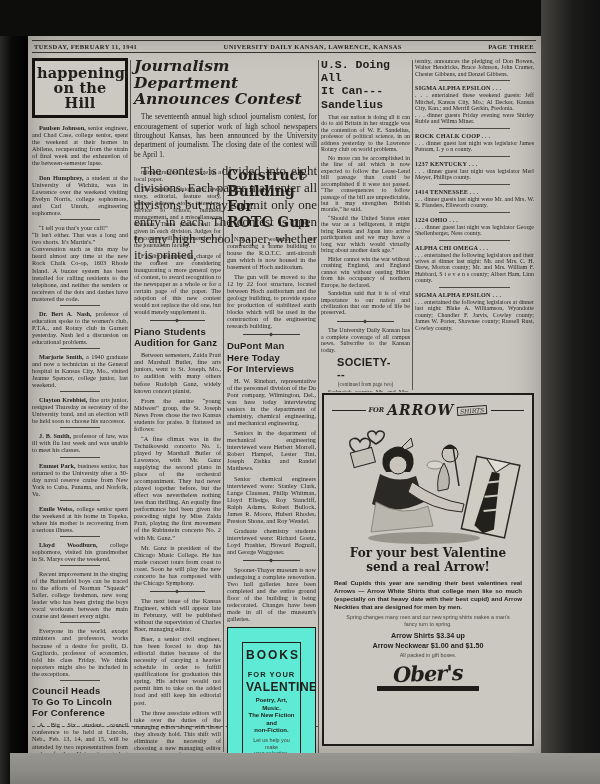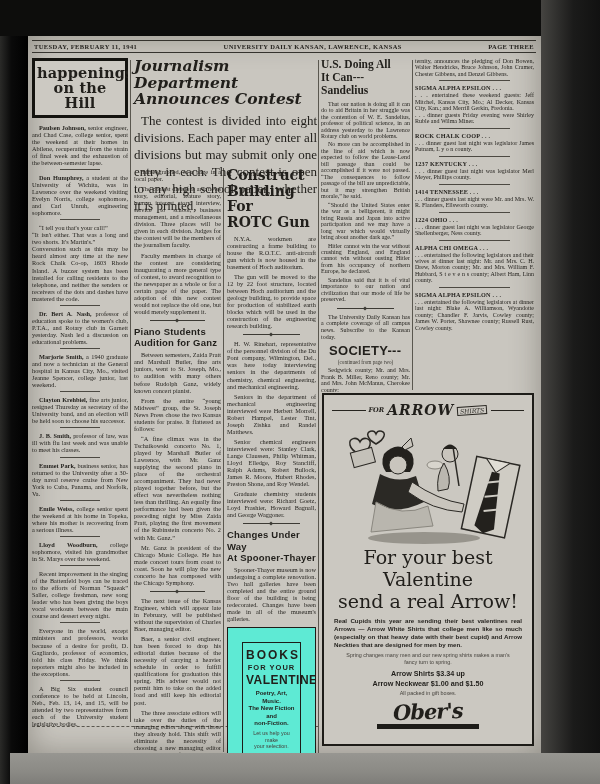--- a/index.html
+++ b/index.html
@@ -50,53 +50,53 @@
   .divider::after{content:"";position:absolute;left:50%;top:-2px;width:3px;height:3px;
     background:#3c3a34;transform:translateX(-50%) rotate(45deg);}
 
   .hap-box{border:3.5px solid #14130f;padding:4px 2px;margin:0 0 6px;background:#ccc9c2;}
   .hap-title{font-family:"DejaVu Serif",serif;font-weight:bold;font-size:14.5px;
     line-height:1.05;text-align:center;letter-spacing:.2px;}
   .h-ital{font-family:"DejaVu Serif",serif;font-style:italic;font-weight:bold;
     font-size:15.5px;line-height:1.08;margin:0 0 5px;}
   .h-rotc{font-family:"DejaVu Serif",serif;font-weight:bold;font-size:14px;
     line-height:1.12;margin:0 0 4px;}
-  .h-sand{font-family:Liberation Serif, serif;font-weight:bold;font-size:11.5px;
+  .h-sand{font-family:Liberation Mono, monospace;font-weight:bold;font-size:11.5px;
     line-height:1.15;margin:0 0 3px;}
   .h-sans{font-family:"Liberation Sans",sans-serif;font-weight:bold;font-size:9.5px;
     line-height:1.18;margin:4px 0 3px;letter-spacing:.2px;}
-  .h-soc{font-family:"Liberation Sans",sans-serif;font-weight:bold;font-size:13px;
-    margin:3px 8px 1px;letter-spacing:.3px;}
+  .h-soc{font-family:"Liberation Sans",sans-serif;font-weight:bold;font-size:11px;
+    margin:3px 16px 1px;letter-spacing:.3px;}
   .continued{font-size:5.2px;text-align:center;margin:0 0 2px;color:#3a3832;}
   .greek-title{font-weight:bold;font-size:6.2px;margin:3px 0 1px;letter-spacing:.2px;}
   .promo{font-size:6px;line-height:1.1;margin:2px 0;text-align:justify;text-indent:7px;}
 
   
   .book-ad{border:1.5px solid #1d1c18;padding:14px;margin-top:5px;background:#5eead4;}
   .book-ad-inner{border:1px solid #1d1c18;padding:5px 3px 3px;text-align:center;
     font-family:"Liberation Sans",sans-serif;}
   .ba-books{font-size:12px;font-weight:bold;letter-spacing:2px;}
-  .ba-foryour{font-size:7.5px;font-weight:bold;letter-spacing:1px;margin-top:1px;}
+  .ba-foryour{font-size:7.5px;font-weight:bold;letter-spacing:1px;margin-top:8px;}
   .ba-val{font-size:12px;font-weight:bold;letter-spacing:.5px;margin:1px 0 3px;}
   .ba-tag{font-size:6px;font-weight:bold;line-height:1.25;}
   .ba-help{font-size:5.4px;color:#45423c;line-height:1.25;margin:2px 0 3px;}
 
   
   .arrow-ad{position:absolute;left:294px;top:357px;width:212px;height:353px;
     border:2px solid #1d1c18;background:#cbc8c1;box-sizing:border-box;
     padding:5px 8px 4px;font-family:"Liberation Sans",sans-serif;}
   .banner{display:flex;align-items:center;gap:3px;margin:2px 0 0;}
   .b-line{flex:1;border-top:1.5px solid #26241f;}
   .b-for{font-family:"DejaVu Serif",serif;font-style:italic;font-weight:bold;font-size:6.5px;text-align:right;}
   .b-brand{font-family:"DejaVu Serif",serif;font-style:italic;font-weight:bold;
     font-size:14px;letter-spacing:1px;text-align:right;}
   .b-shirts{font-family:"DejaVu Serif",serif;font-style:italic;font-size:6px;
     border:1px solid #26241f;padding:0 2px;transform:rotate(-4deg);}
   .ill{display:block;margin:2px auto 0;}
-  .aa-head{font-family:"DejaVu Serif",serif;font-weight:normal;font-size:19px;
+  .aa-head{font-family:"DejaVu Serif",serif;font-weight:bold;font-size:12px;
     line-height:1.15;text-align:center;margin:1px 0 4px;}
   .aa-body{font-size:6.2px;font-weight:bold;line-height:1.3;text-align:justify;margin:0 2px 3px;}
   .aa-note{font-size:5.4px;color:#45423c;text-align:center;line-height:1.3;margin:0 8px 3px;}
   .aa-price{font-size:7.2px;font-weight:bold;text-align:center;line-height:1.35;}
   .aa-gift{font-size:5.4px;color:#45423c;text-align:center;margin:2px 0 3px;}
   .obers{text-align:center;}
   .obers-word{font-family:"DejaVu Serif",serif;font-style:italic;font-weight:bold;
     font-size:21px;letter-spacing:-1px;display:inline-block;transform:rotate(-2deg);}
   .obers-bar{width:102px;height:5px;background:#1d1c18;margin:0 auto;}
 </style>
@@ -160,31 +160,35 @@
 
         <p class="p prewrap"><b class="lead-name">Lloyd Woodburn,</b> <span>college sophomore, visited his grandmother in St. Marys over the weekend.</span></p>
         <div class="sep"></div>
 
         <p class="p prewrap"><b class="lead-name"></b> <span>Recent improvement in the singing of the Battenfeld boys can be traced to the efforts of Norman “Squeak” Saller, college freshman, new song leader who has been giving the boys vocal workouts between the main course and dessert every night.</span></p>
         <div class="sep"></div>
 
         <p class="p prewrap"><b class="lead-name"></b> <span>Everyone in the world, except ministers and professors, works because of a desire for profit, D. Gagliardo, professor of economics, told his class Friday. We think reporters might also be included in the exceptions.</span></p>
         <div class="sep"></div>
       </div>
+    <h3 class="h-sans prewrap">Council Heads
+To Go To Lincoln
+For Conference</h3>
     <div>
 
     <p class="p">A Big Six student council conference to be held at Lincoln, Neb., Feb. 13, 14, and 15, will be attended by two representatives from each of the University student legislative bodies.</p>
       </div>
   </div>
 
   <div class="journ">
     <h1 class="h-ital prewrap">Journalism Department
 Announces Contest</h1>
     <div>
 
+    <p class="p" style="font-size:7.2px;line-height:1.3;">The seventeenth annual high school journalism contest, for encouragement of superior work of high school newspapers throughout Kansas, has been announced by the University department of journalism. The closing date of the contest will be April 1.</p>
         <p class="p" style="font-size:13px;line-height:1.3;">The contest is divided into eight divisions. Each paper may enter all divisions but may submit only one entry in each. The contest is open to any high school paper, whether it is printed,</p>
       </div>
   </div>
 
   <div class="col col2">
     <div>
 
     <p class="p">mimeographed, or a page in a local paper.</p>
         <p class="p">The contest divisions are: news story, editorial, feature story, human interest story, interview, service to school, business management, and a miscellaneous division. Three places will be given in each division. Judges for the contest will be the members of the journalism faculty.</p>
         <p class="p">Faculty members in charge of the contest are considering inaugurating a more general type of contest, to award recognition to the newspaper as a whole or for a certain page of the paper. The adoption of this new contest would not replace the old one, but would merely supplement it.</p>
@@ -211,30 +215,31 @@
   <div class="col col3">
     <h2 class="h-rotc prewrap">Construct
 Building For
 ROTC Gun</h2>
     <div>
 
     <p class="p">N.Y.A. workmen are constructing a frame building to house the R.O.T.C. anti-aircraft gun which is now housed in the basement of Hoch auditorium.</p>
         <p class="p">The gun will be moved to the 12 by 22 foot structure, located between Hoch auditorium and the geology building, to provide space for production of stabilized earth blocks which will be used in the construction of the engineering research building.</p>
       </div>
     <div class="divider"></div>
+    <h3 class="h-sans prewrap">DuPont Man
+Here Today
+For Interviews</h3>
     <div>
 
     <p class="p">H. W. Rinehart, representative of the personnel division of the Du Pont company, Wilmington, Del., was here today interviewing seniors in the departments of chemistry, chemical engineering, and mechanical engineering.</p>
         <p class="p">Seniors in the department of mechanical engineering interviewed were Herbert Morrell, Robert Hampel, Lester Tint, Joseph Zishka and Randel Matthews.</p>
         <p class="p">Senior chemical engineers interviewed were: Stanley Clark, Lange Claussen, Philip Whitman, Lloyd Elledge, Roy Stancliff, Ralph Adams, Robert Bullock, James R. Moore, Hubert Rhodes, Preston Shone, and Roy Wendel.</p>
         <p class="p">Graduate chemistry students interviewed were: Richard Goetz, Loyd Frashier, Howard Bagnall, and George Waggoner.</p>
       </div>
     <div class="divider"></div>
-    <h3 class="h-sans prewrap">Changes Under Way
-At Spooner-Thayer</h3>
     <div>
 
     <p class="p">Spooner-Thayer museum is now undergoing a complete renovation. Two hall galleries have been completed and the entire ground floor of the building is being redecorated. Changes have been made in all of the museum's galleries.</p>
       </div>
     <div class="book-ad">
       <div class="book-ad-inner">
         <div class="ba-books">BOOKS</div>
         <div class="ba-foryour">FOR YOUR</div>
         <div class="ba-val">VALENTINE</div>
         <div class="ba-tag prewrap">Poetry, Art, Music.

